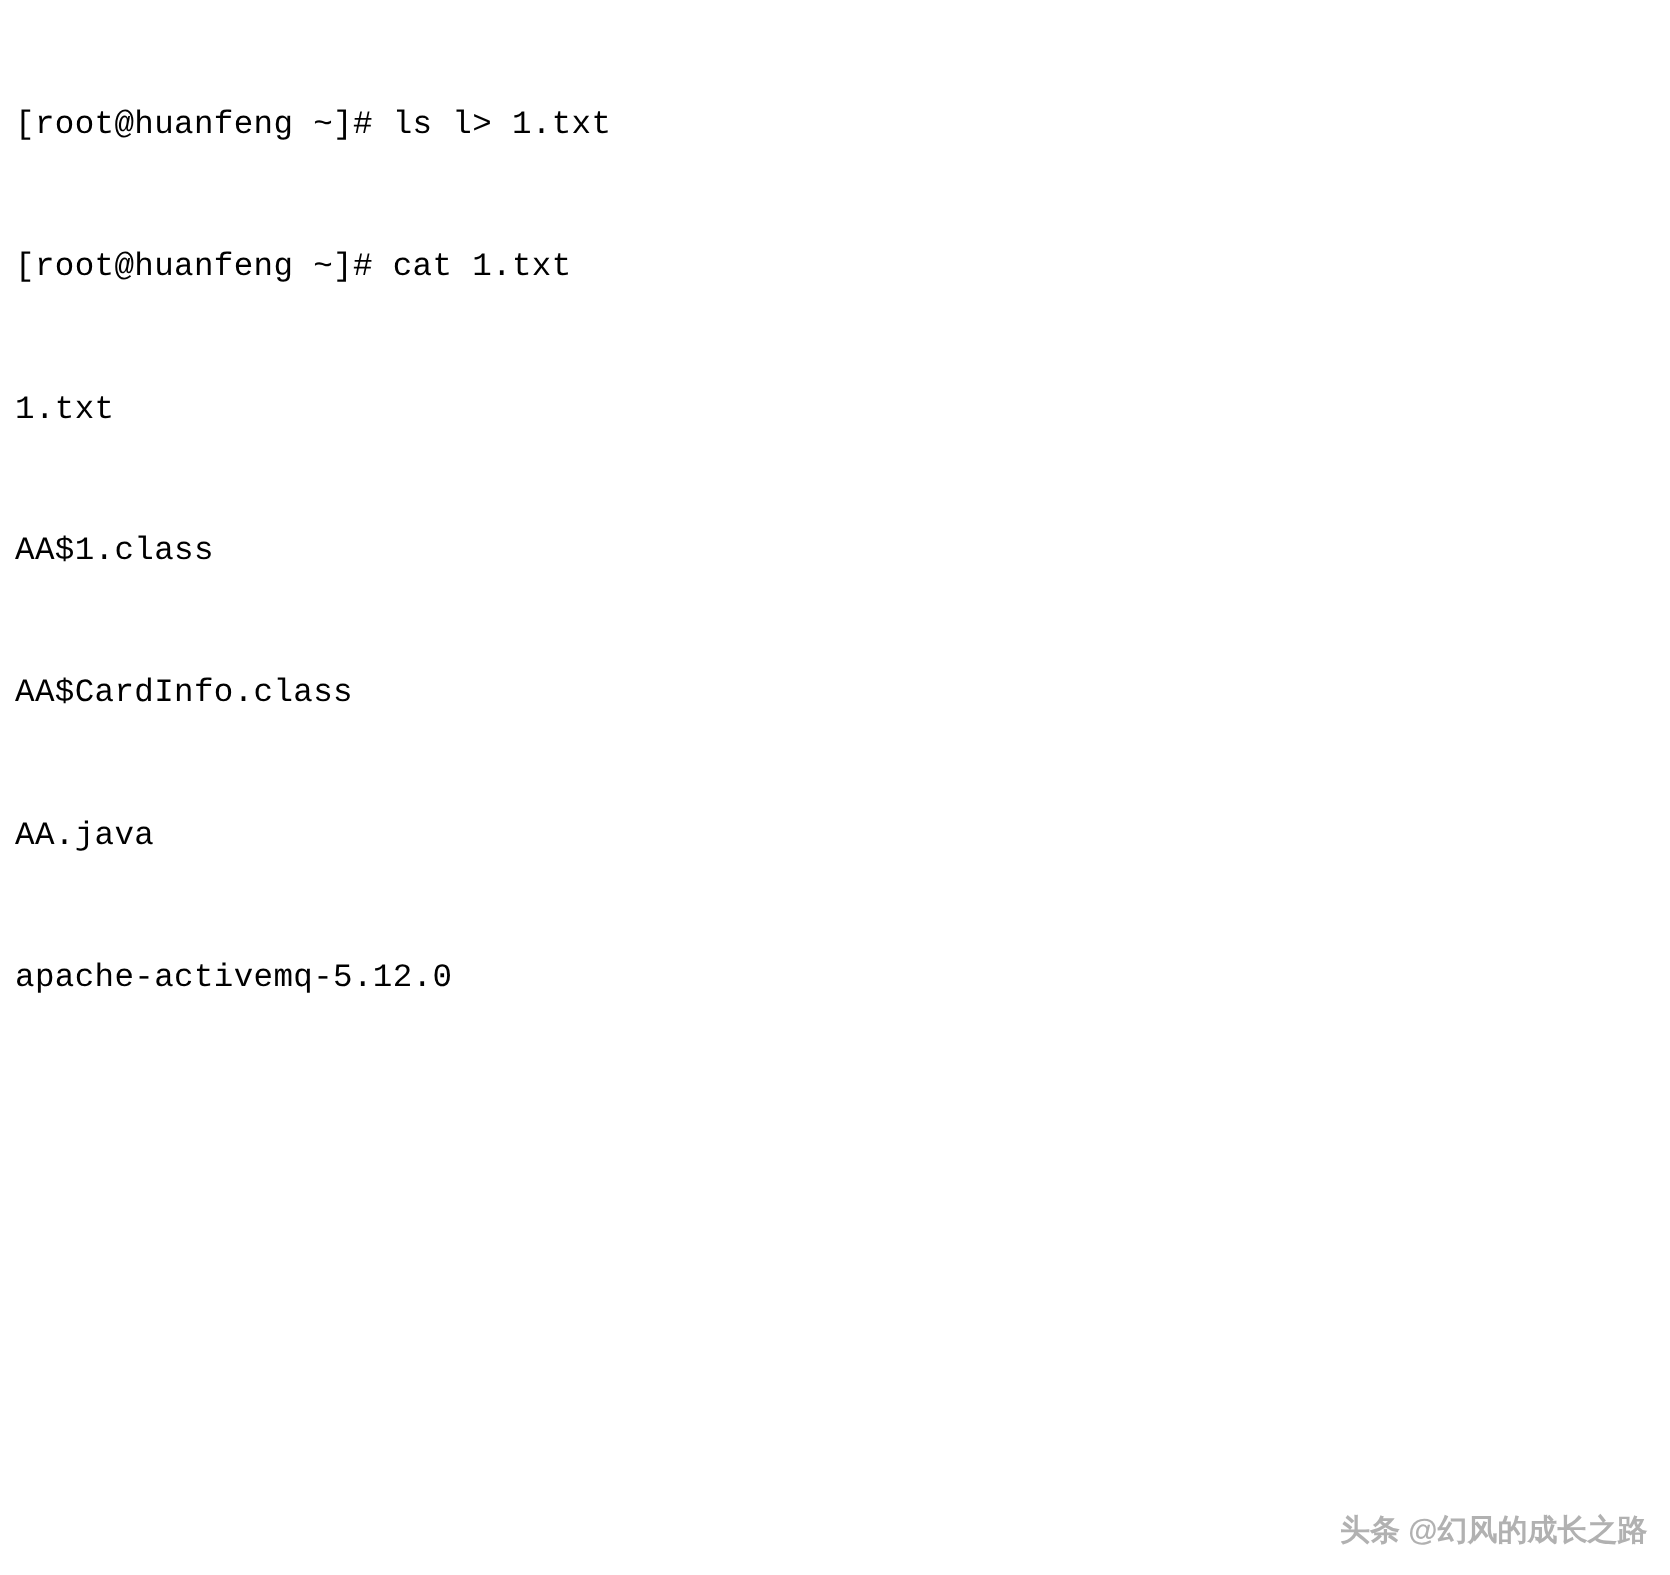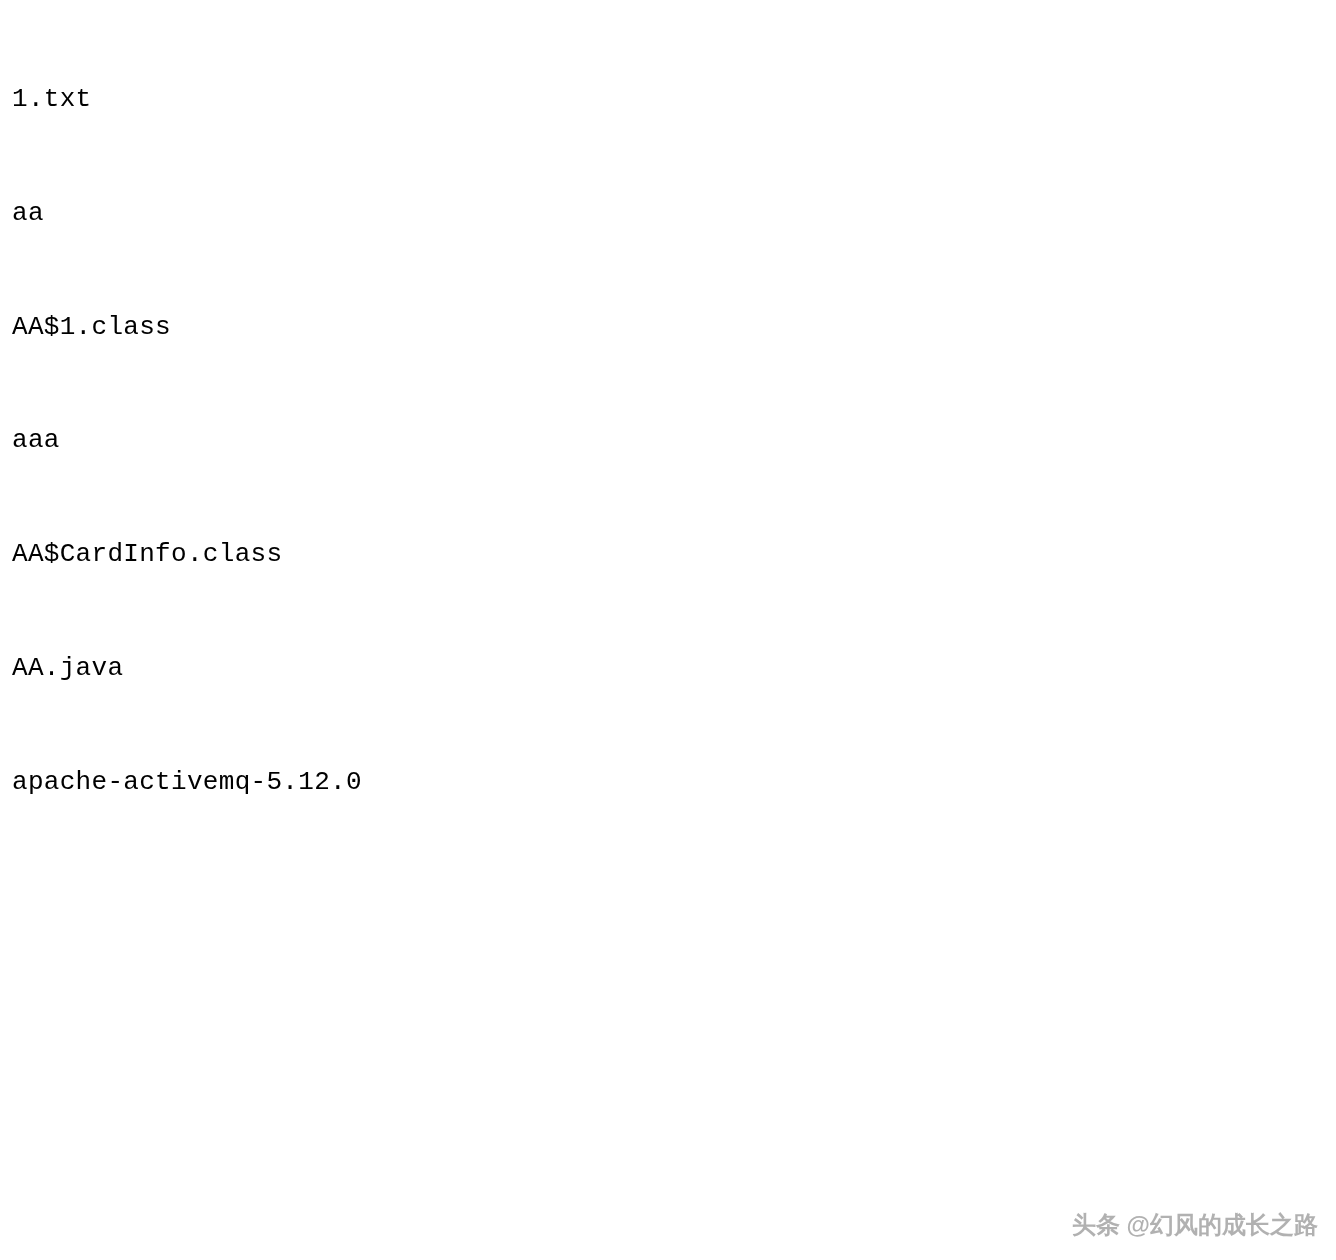--- a/index.html
+++ b/index.html
@@ -34,24 +34,24 @@
       font-size: 24px;
       color: #888888;
       opacity: 0.65;
       font-weight: 700;
     }
   </style>
 </head>
 <body>
 
 <div class="terminal">
+  <span class="line"><span>[root@huanfeng ~]#</span> <span>ls l&gt; 1.txt</span></span>
+  <span class="line"><span>[root@huanfeng ~]#</span> <span>cat 1.txt</span></span>
   <span class="line">1.txt</span>
-  <span class="line">aa</span>
   <span class="line">AA$1.class</span>
-  <span class="line">aaa</span>
   <span class="line">AA$CardInfo.class</span>
   <span class="line">AA.java</span>
   <span class="line">apache-activemq-5.12.0</span>
   
   
   
   
   
   
   

